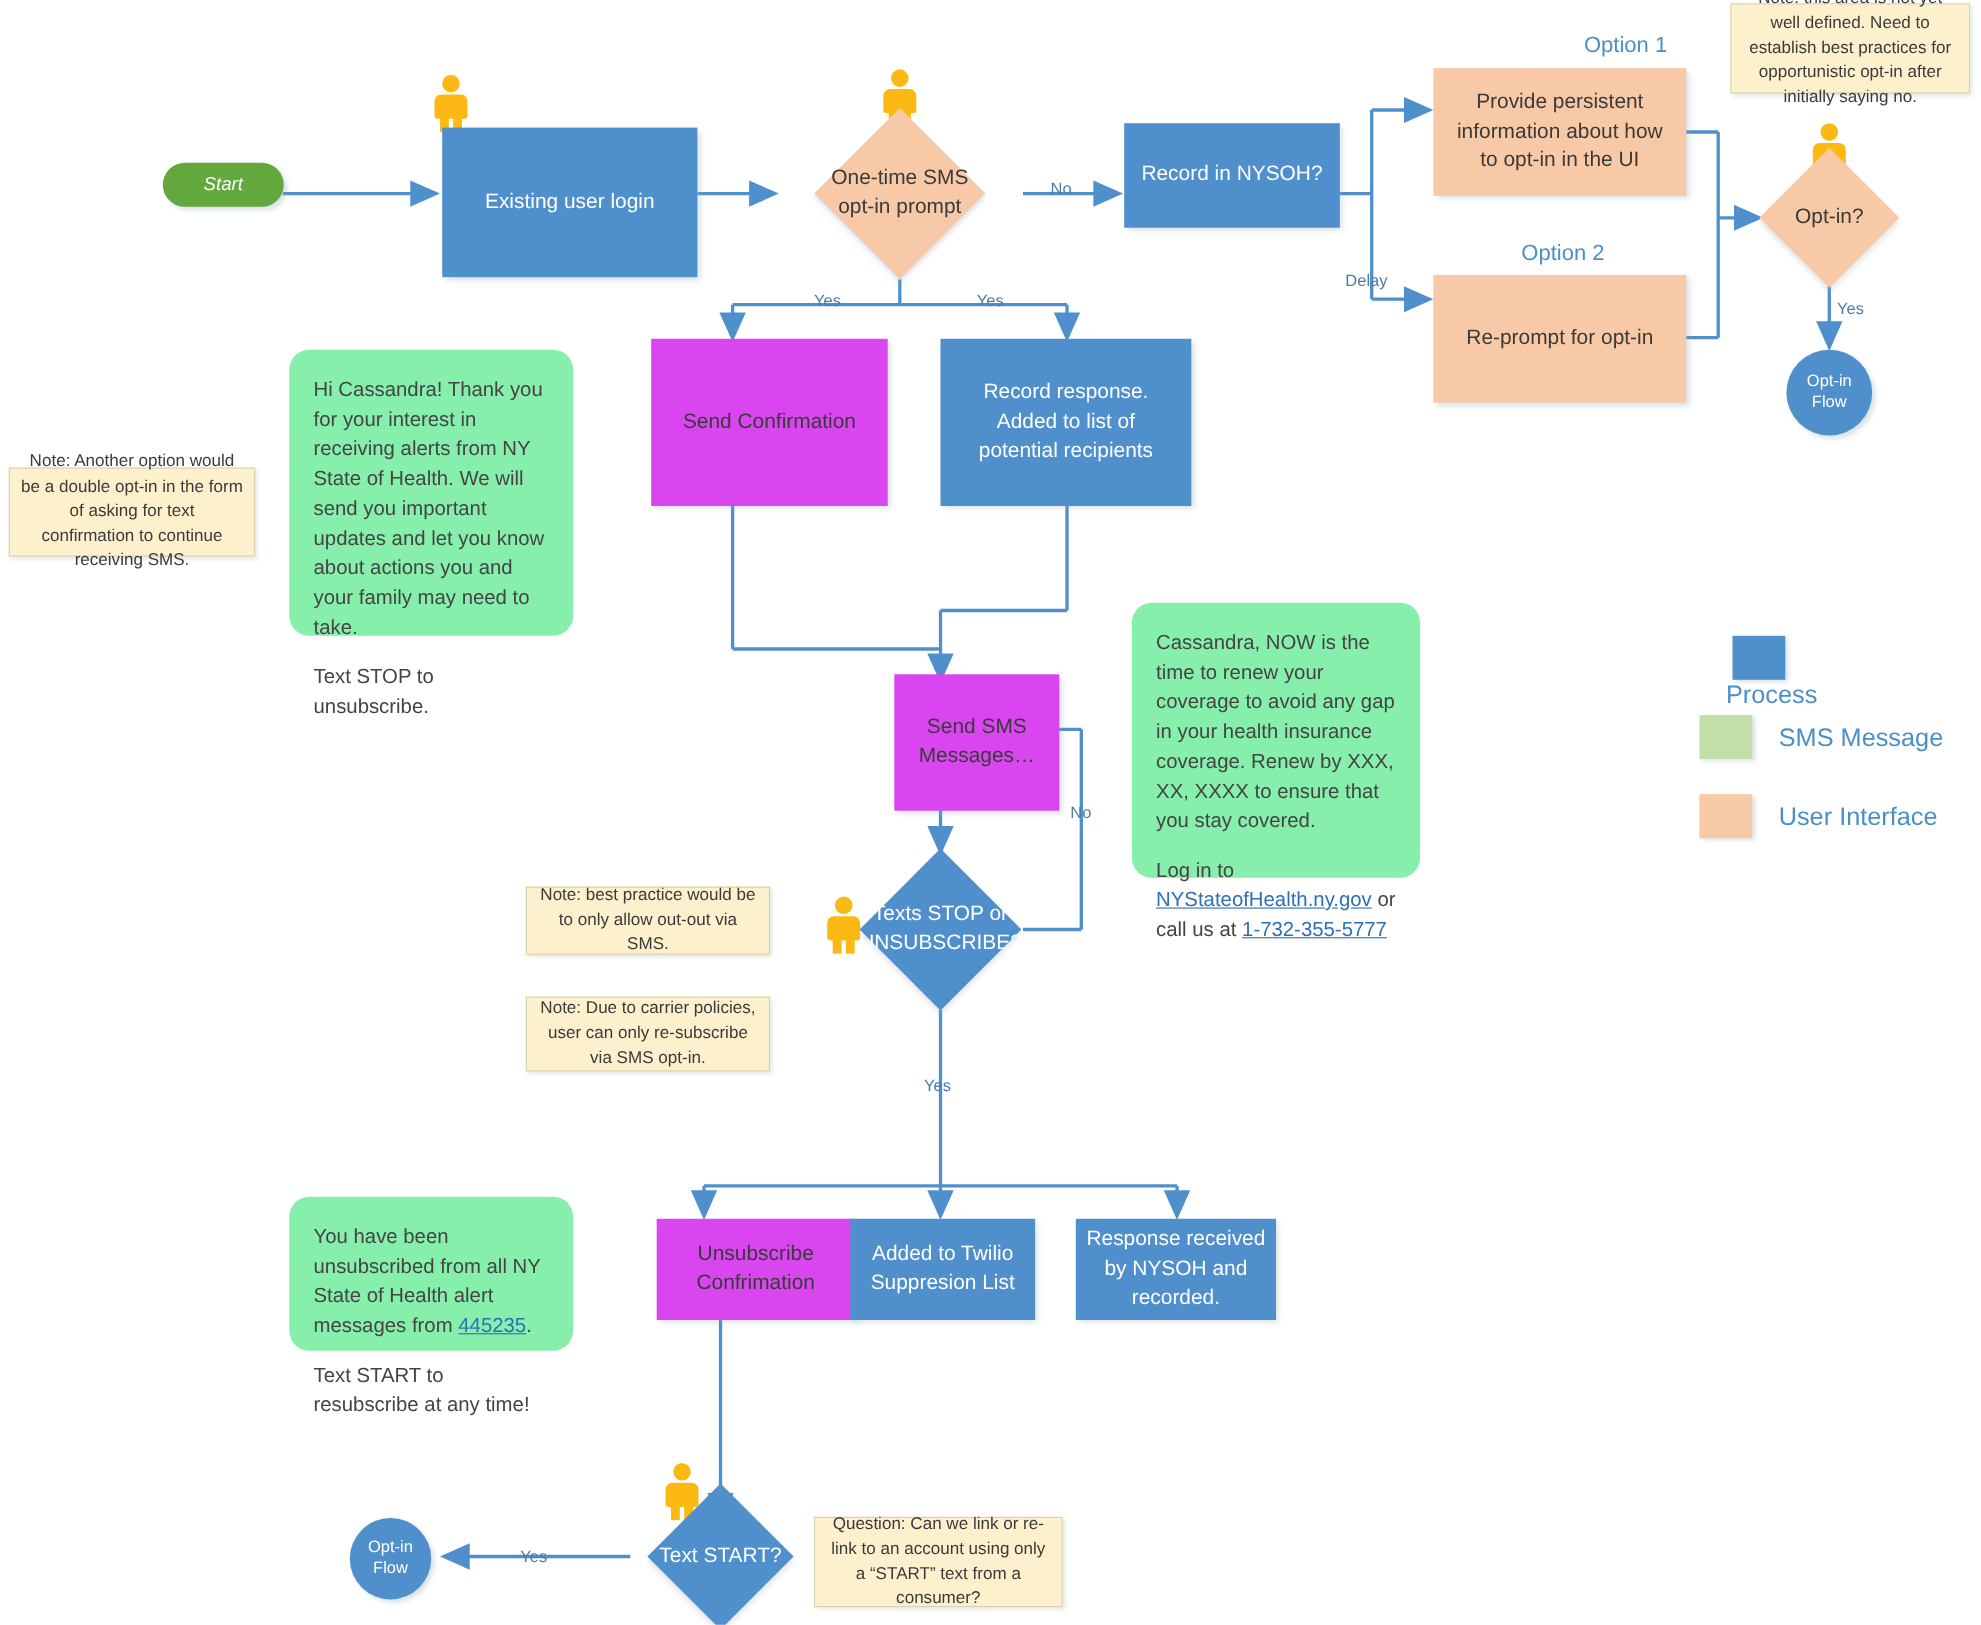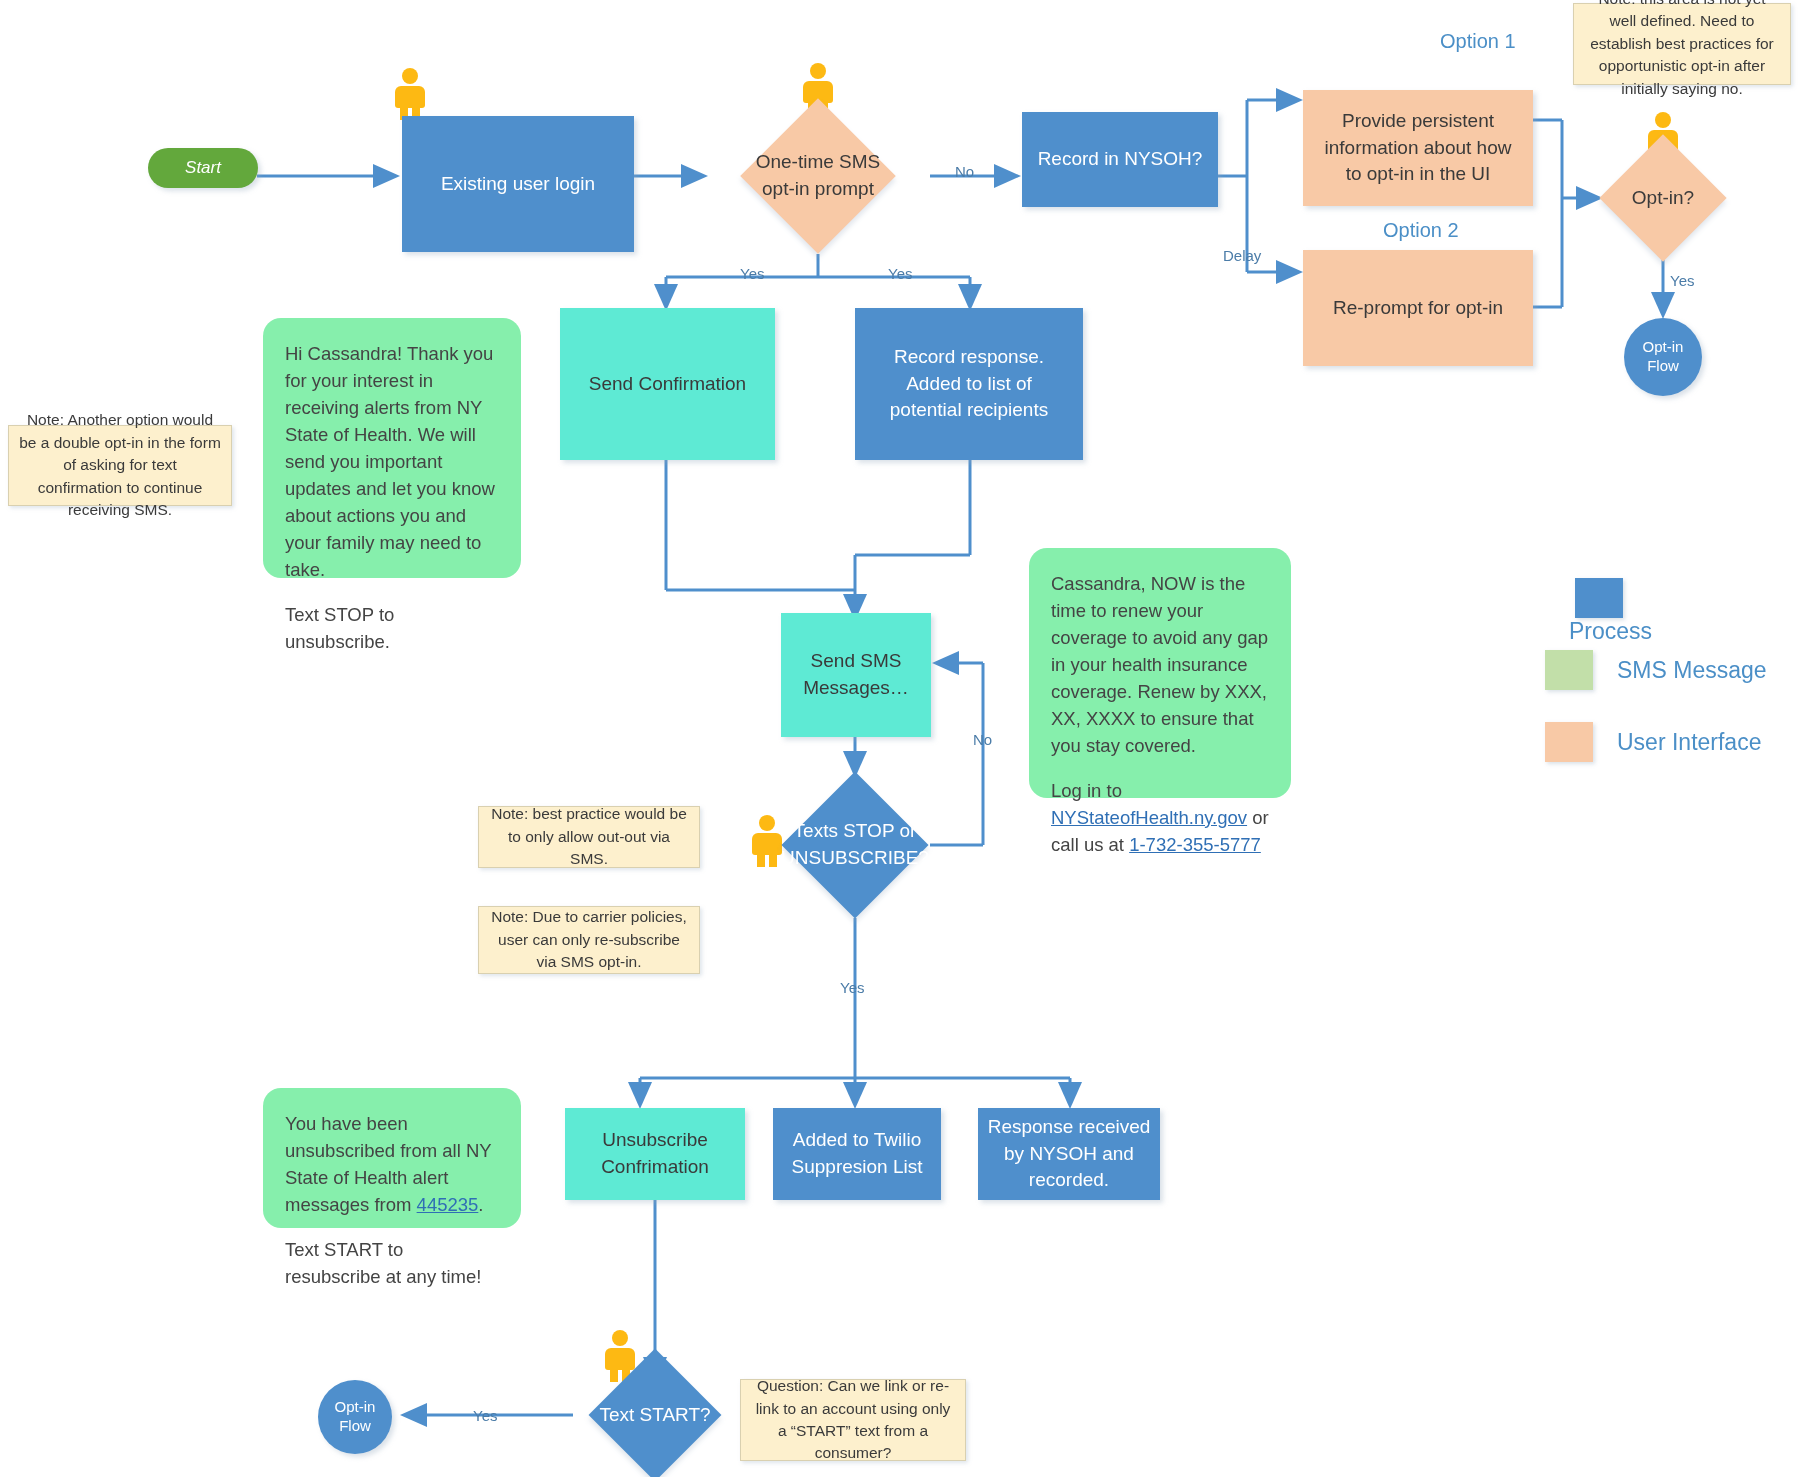--- a/index.html
+++ b/index.html
@@ -7,22 +7,22 @@
     font-family:"Liberation Sans", sans-serif;
     width:1801px;height:1477px;position:relative;overflow:hidden;
     -webkit-font-smoothing:antialiased;
   }
   #canvas{position:absolute;left:0;top:0;width:1801px;height:1477px;}
   svg.wires{position:absolute;left:0;top:0;width:1801px;height:1477px;pointer-events:none;}
 
   .node{position:absolute;box-sizing:border-box;display:flex;align-items:center;justify-content:center;text-align:center;}
   .proc{background:#4f8fcc;color:#ffffff;font-size:19px;line-height:1.42;
         box-shadow:3px 3px 5px rgba(150,170,190,.35);}
-  .sms{background:#5eead4;color:#3a3a3a;font-size:19px;line-height:1.42;
-        box-shadow:3px 3px 5px rgba(150,170,190,.35);}
+  .sms{background:#d946ef;color:#3a3a3a;font-size:19px;line-height:1.42;
+        box-shadow:3px 3px 5px rgba(150,170,190,.35);margin-left:32px;}
   .ui{background:#f8c9a6;color:#3a3a3a;font-size:19px;line-height:1.42;
         box-shadow:3px 3px 5px rgba(150,170,190,.35);}
   .start{background:#63a83c;color:#ffffff;border-radius:64px;font-size:17px;
         box-shadow:3px 3px 5px rgba(150,170,190,.35);}
   .circle{background:#4f8fcc;color:#ffffff;border-radius:50%;font-size:15px;line-height:1.25;
         box-shadow:3px 3px 5px rgba(150,170,190,.35);}
 
   
   .dia{position:absolute;}
   .dia .shape{position:absolute;left:0;top:0;width:100%;height:100%;
@@ -154,21 +154,21 @@
   <div class="edgelabel" style="left:955px;top:163px;">No</div>
 
   <div class="node proc" style="left:1022px;top:112px;width:196px;height:95px;justify-content:center;">
     <span>Record in NYSOH?</span>
   </div>
 
   <div class="edgelabel" style="left:740px;top:265px;">Yes</div>
   <div class="edgelabel" style="left:888px;top:265px;">Yes</div>
 
   <div class="optlabel" style="left:1440px;top:30px;">Option 1</div>
-  <div class="node ui" style="left:1303px;top:62px;width:230px;height:116px;margin-top:28px;">
+  <div class="node ui" style="left:1303px;top:62px;width:230px;height:116px;">
     <span style="white-space:pre-line">Provide persistent
 information about how
 to opt-in in the UI</span>
   </div>
 
   <div class="optlabel" style="left:1383px;top:219px;">Option 2</div>
   <div class="node ui" style="left:1303px;top:250px;width:230px;height:116px;">
     <span>Re-prompt for opt-in</span>
   </div>
 

